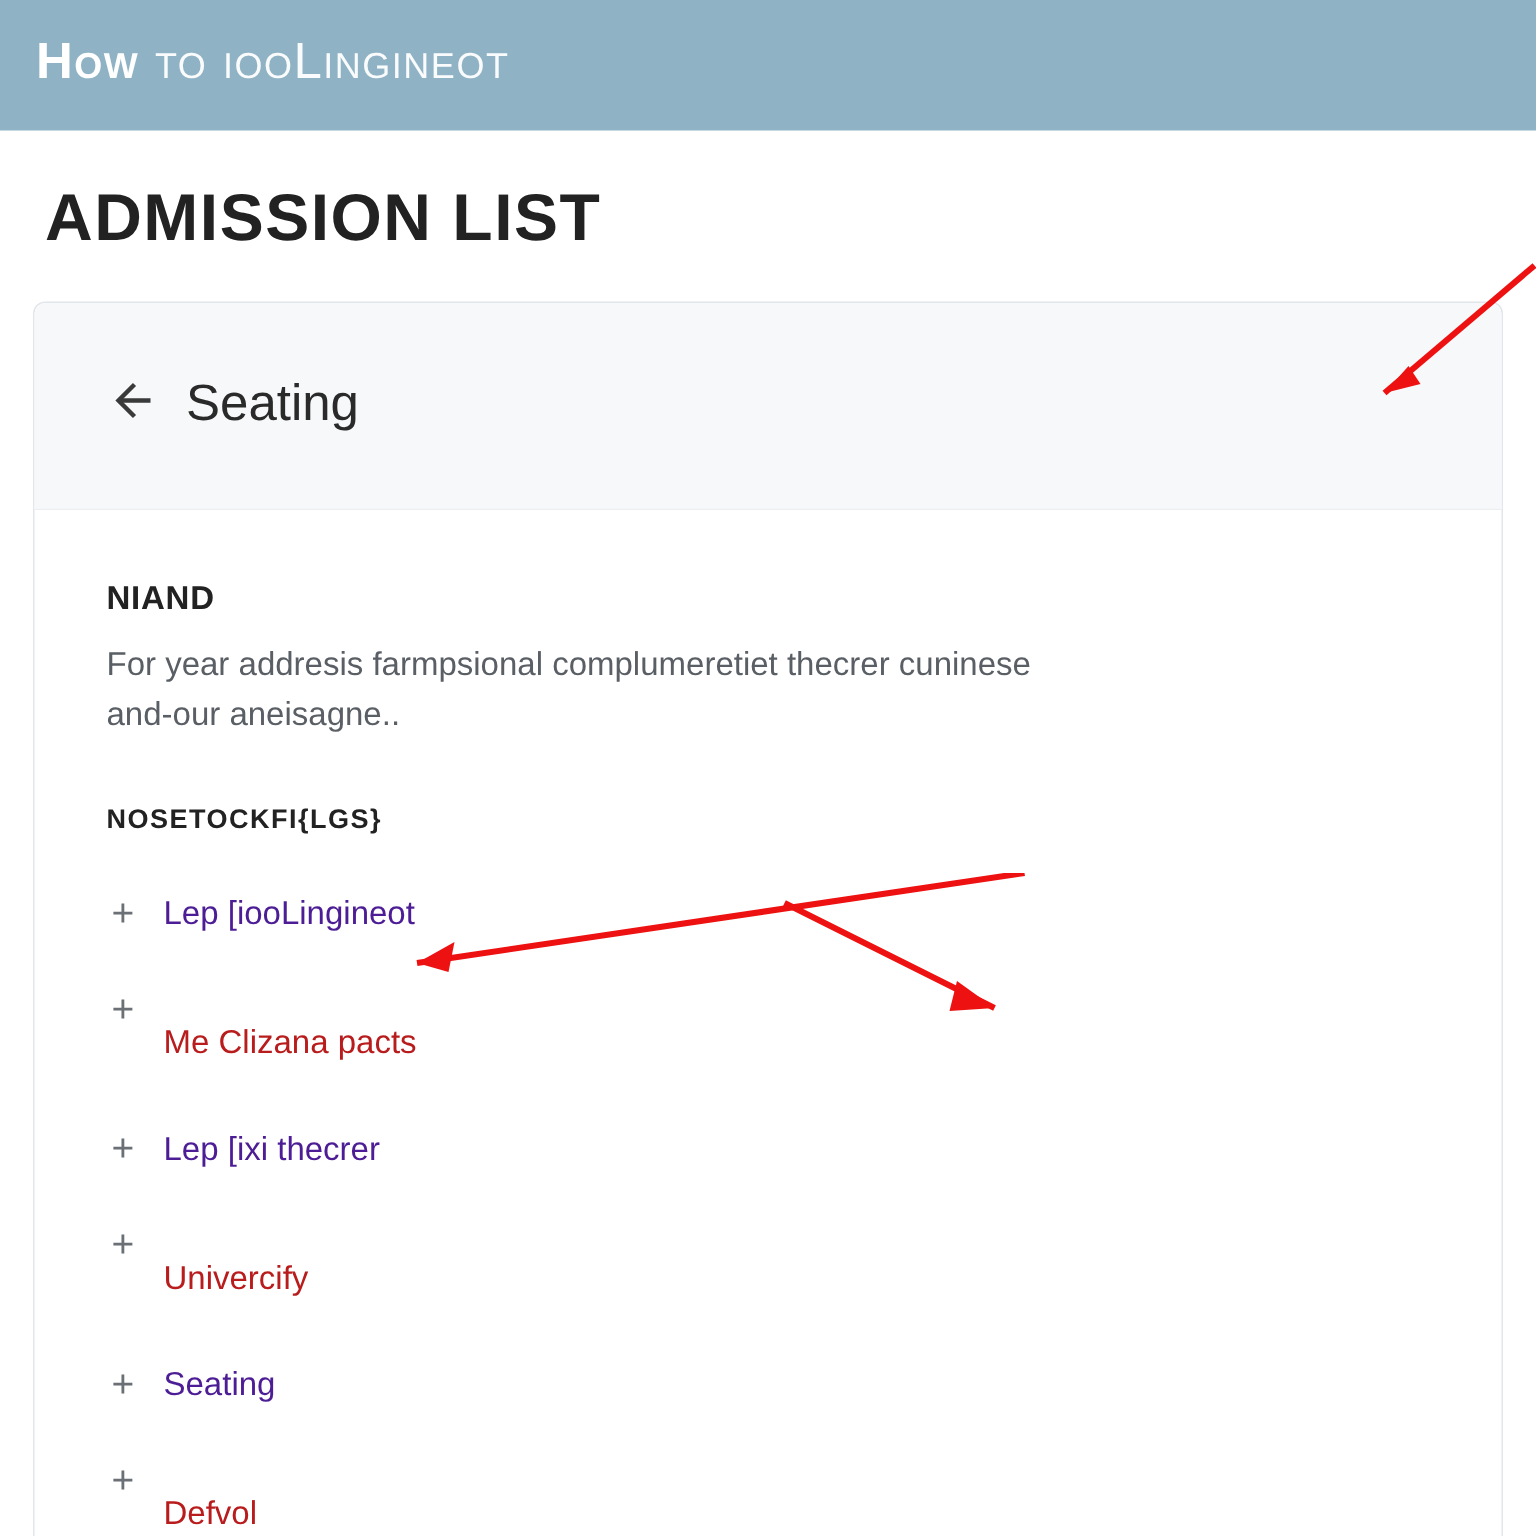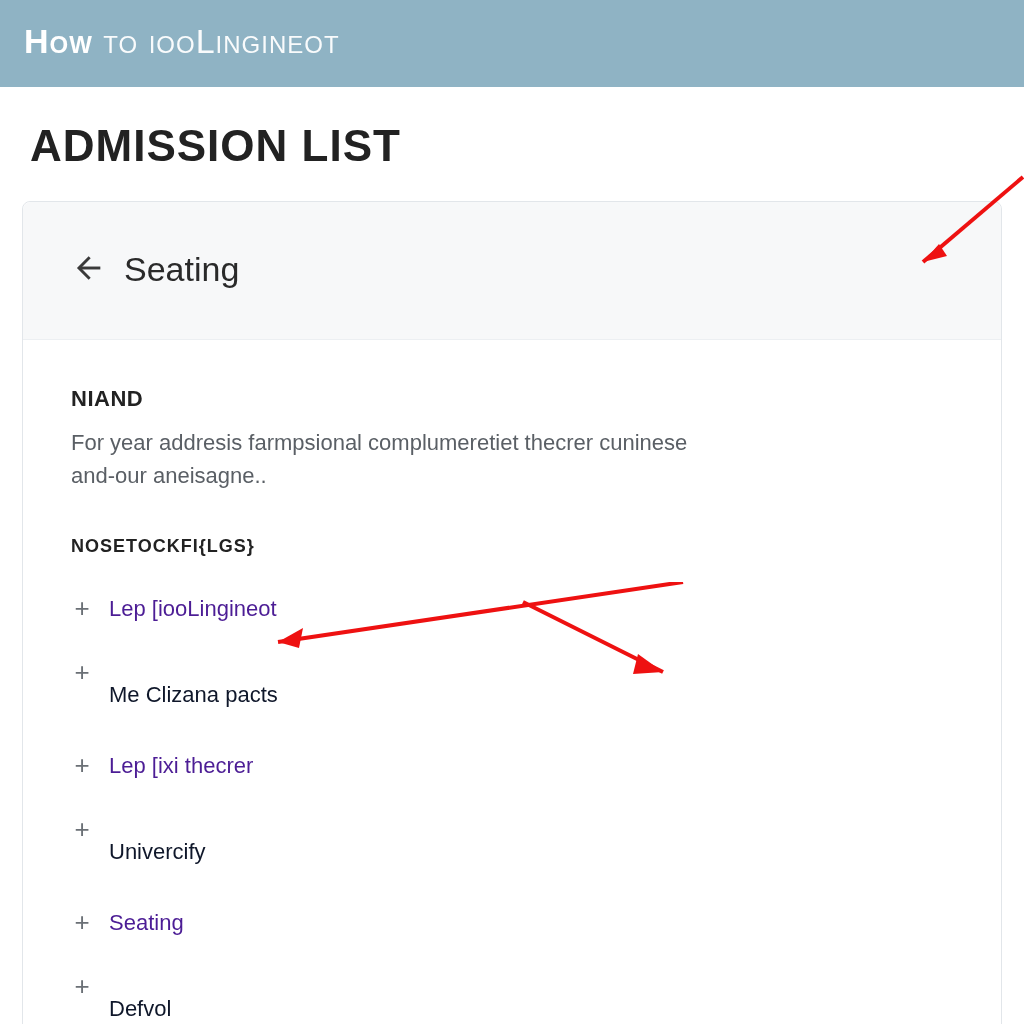--- a/index.html
+++ b/index.html
@@ -73,21 +73,21 @@
 
   .section-label { font-size: 22px; font-weight: 700; letter-spacing: .5px; margin-bottom: 14px; }
   .section-desc { font-size: 22px; color: #5a5f65; line-height: 1.5; margin-bottom: 44px; max-width: 620px; }
 
   .subheading { font-size: 18px; font-weight: 700; letter-spacing: 1px; margin-bottom: 30px; }
 
   .item-group { margin-bottom: 30px; }
   .list-item { display: flex; align-items: center; gap: 16px; font-size: 22px; padding: 6px 0; cursor: pointer; }
   .list-item .plus { color: #6b7076; font-size: 26px; font-weight: 400; width: 22px; text-align: center; }
   .list-item .lbl-dark { color: #4c1d95; }
-  .list-item .lbl-light { color: #0f172a; margin-top: 46px; }
+  .list-item .lbl-light { color: #b91c1c; margin-top: 46px; }
 
   
   .arrow-svg { position: absolute; pointer-events: none; }
   .arrow-svg line, .arrow-svg path { stroke: #e11; stroke-width: 4; fill: none; }
   .arrow-svg polygon { fill: #e11; }
 </style>
 </head>
 <body>
 
 <div class="top-banner">

